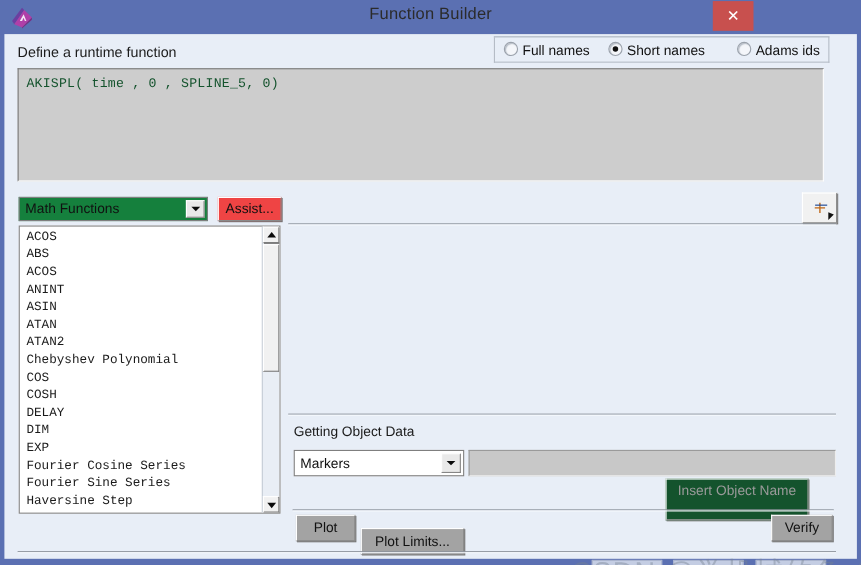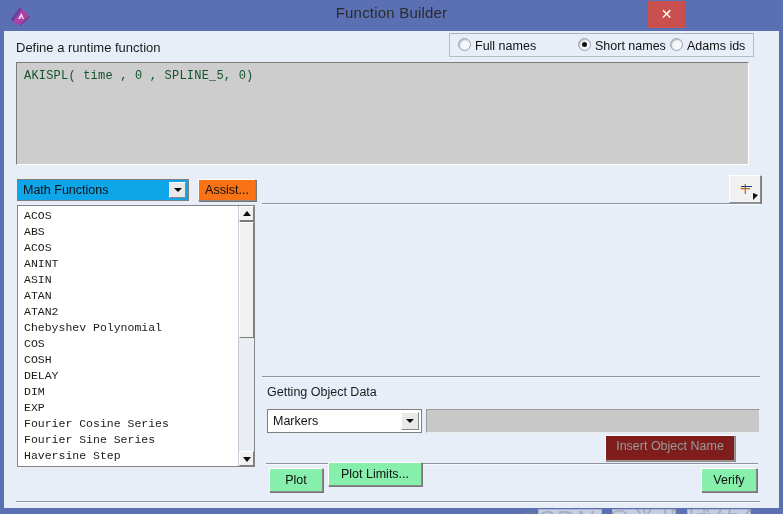--- a/index.html
+++ b/index.html
@@ -108,21 +108,21 @@
   }
   .radio.sel .dot::after {
     content: "";
     position: absolute;
     left: 3px; top: 3px;
     width: 5px; height: 5px;
     border-radius: 50%;
     background: #111;
   }
   .r1 { left: 8px; }
-  .r2 { left: 128px; }
+  .r2 { left: 103px; }
   .r3 { left: 220px; }
 
   
   .func-area {
     position: absolute;
     left: 12px; top: 31px;
     width: 733px; height: 103px;
     background: #cdcdcd;
     border: 1px solid #7b7b7b;
     border-right-color: #ffffff;
@@ -137,21 +137,21 @@
     color: #14532d;
     white-space: pre;
     letter-spacing: .2px;
   }
 
   
   .cat-select {
     position: absolute;
     left: 13px; top: 148px;
     width: 172px; height: 22px;
-    background: #0ea5e9;
+    background: #15803d;
     border: 1px solid #7f7f7f;
     box-sizing: border-box;
     cursor: pointer;
   }
   .cat-select .val {
     position: absolute;
     left: 5px; top: 3px;
     font-size: 12.5px;
     color: #111;
   }
@@ -172,21 +172,21 @@
     width: 0; height: 0;
     border-left: 4px solid transparent;
     border-right: 4px solid transparent;
     border-top: 4px solid #0b0b0b;
   }
 
   .assist-btn {
     position: absolute;
     left: 194px; top: 148px;
     width: 58px; height: 22px;
-    background: #f97316;
+    background: #ef4444;
     border: 1px solid #8a8a8a;
     border-top-color: #ffffff;
     border-left-color: #ffffff;
     box-shadow: 1px 1px 0 #767676;
     box-sizing: border-box;
     font-size: 12.5px;
     color: #111;
     text-align: center;
     line-height: 20px;
     cursor: pointer;
@@ -344,49 +344,49 @@
     width: 334px; height: 24px;
     background: #c8c8c8;
     border: 1px solid #9a9a9a;
     border-right-color: #ededed;
     border-bottom-color: #ededed;
     box-sizing: border-box;
   }
   .insert-btn {
     position: absolute;
     left: 601px; top: 404px;
-    width: 130px; height: 26px;
-    background: #7f1d1d;
+    width: 130px; height: 38px;
+    background: #14532d;
     border: 1px solid #9a9a9a;
     border-top-color: #ffffff;
     border-left-color: #ffffff;
     box-shadow: 1px 1px 0 #8a8a8a;
     box-sizing: border-box;
     font-size: 12.5px;
     color: #9a9a9a;
     text-align: center;
     line-height: 20px;
     cursor: default;
   }
 
   .btn {
     position: absolute;
-    background: #86efac;
+    background: #a3a3a3;
     border: 1px solid #8a8a8a;
     border-top-color: #ffffff;
     border-left-color: #ffffff;
     box-shadow: 1px 1px 0 #767676;
     box-sizing: border-box;
     font-size: 12.5px;
     color: #111;
     text-align: center;
     cursor: pointer;
   }
   .btn-plot   { left: 265px; top: 437px; width: 54px;  height: 24px; line-height: 22px; }
-  .btn-limits { left: 324px; top: 431px; width: 94px;  height: 24px; line-height: 22px; }
+  .btn-limits { left: 324px; top: 449px; width: 94px;  height: 24px; line-height: 22px; }
   .btn-verify { left: 697px; top: 437px; width: 56px;  height: 24px; line-height: 22px; }
 
   
   .btn-bottom {
     position: absolute;
     top: 478px;
     height: 22px;
     width: 64px;
     background: #eef1f6;
     border: 1px solid #c9cfd8;

